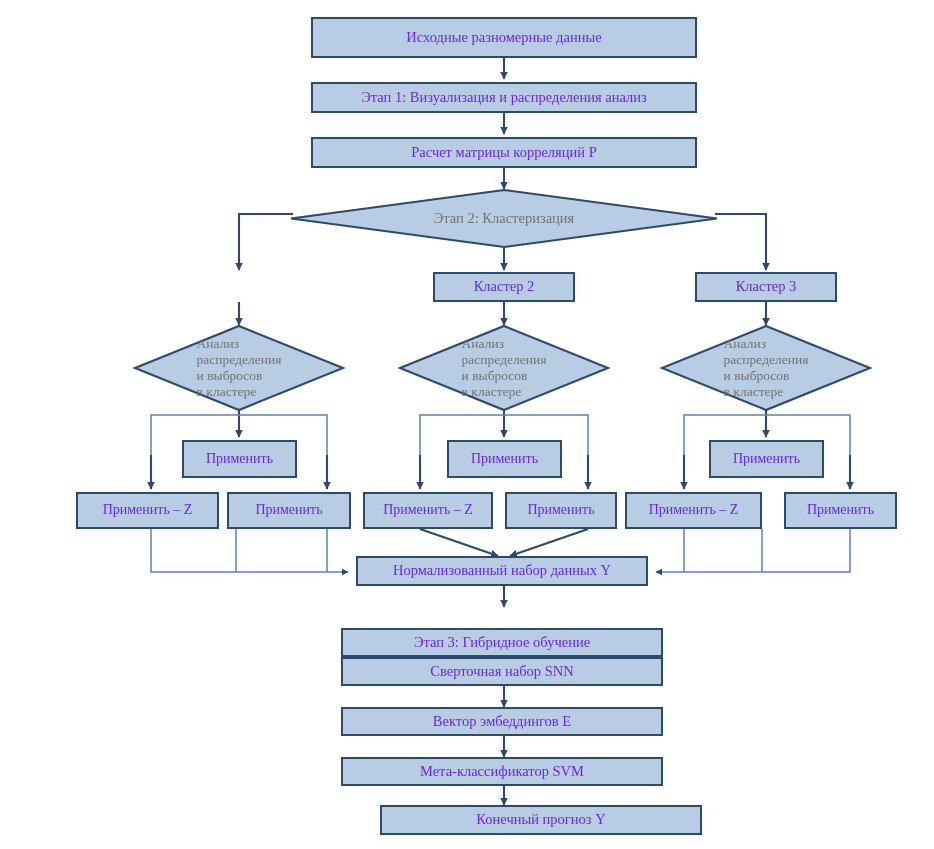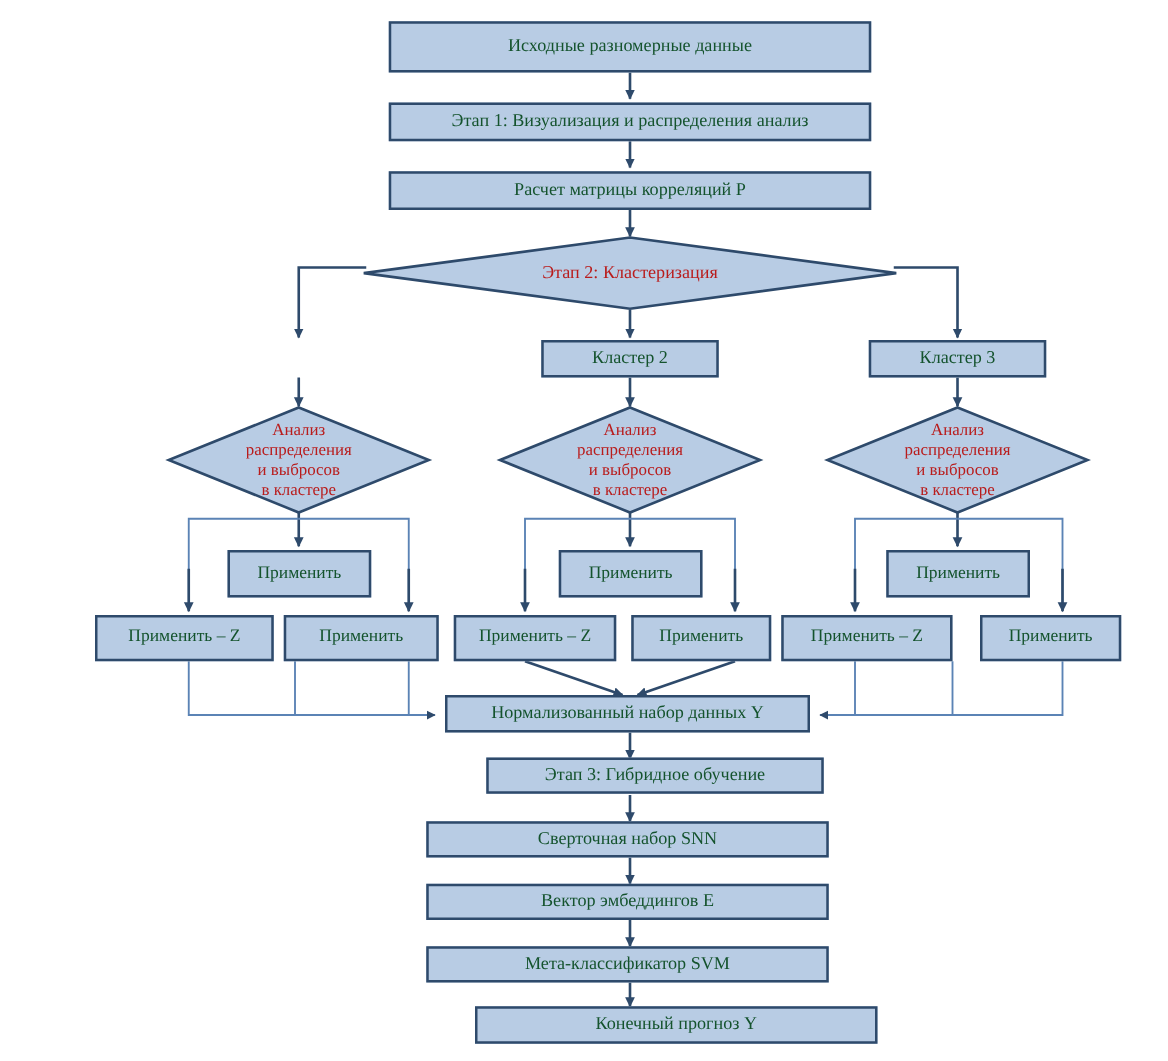--- a/index.html
+++ b/index.html
@@ -24,21 +24,21 @@
     height: 849px;
     pointer-events: none;
   }
   .node {
     position: absolute;
     box-sizing: border-box;
     display: flex;
     align-items: center;
     justify-content: center;
     text-align: center;
-    color: #14532d;
+    color: #6d28d9;
     background: #b8cce4;
     border: 2px solid #2e4a6b;
     font-size: 14.5px;
     line-height: 1.18;
     z-index: 3;
   }
   .node.small {
     font-size: 14px;
   }
   .diamond-wrap {
@@ -53,22 +53,21 @@
   }
   .diamond-label {
     position: absolute;
     left: 0;
     top: 0;
     width: 100%;
     height: 100%;
     display: flex;
     align-items: center;
     justify-content: center;
-    text-align: center;
-    color: #b91c1c;
+    color: #737373;
     font-size: 14.5px;
     line-height: 1.2;
     white-space: pre-line;
     pointer-events: none;
   }
   .diamond-label.multi {
     font-size: 13.5px;
     line-height: 1.2;
   }
 </style>
@@ -256,21 +255,21 @@
   </div>
 
   <div class="node small" style="left:784px; top:492px; width:113px; height:37px;">
     <span>Применить</span>
   </div>
 
   <div class="node" style="left:356px; top:556px; width:292px; height:30px;">
     <span>Нормализованный набор данных Y</span>
   </div>
 
-  <div class="node" style="left:341px; top:606px; width:270px; height:29px;margin-left:48px;">
+  <div class="node" style="left:341px; top:628px; width:322px; height:29px;">
     <span>Этап 3: Гибридное обучение</span>
   </div>
 
   <div class="node" style="left:341px; top:657px; width:322px; height:29px;">
     <span>Сверточная набор SNN</span>
   </div>
 
   <div class="node" style="left:341px; top:707px; width:322px; height:29px;">
     <span>Вектор эмбеддингов E</span>
   </div>

